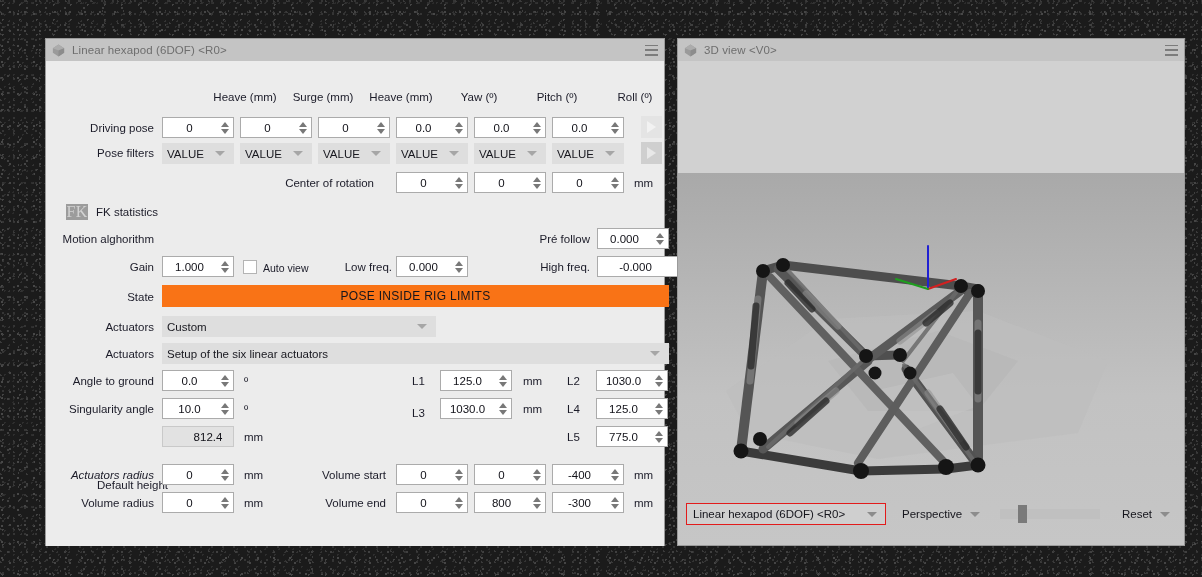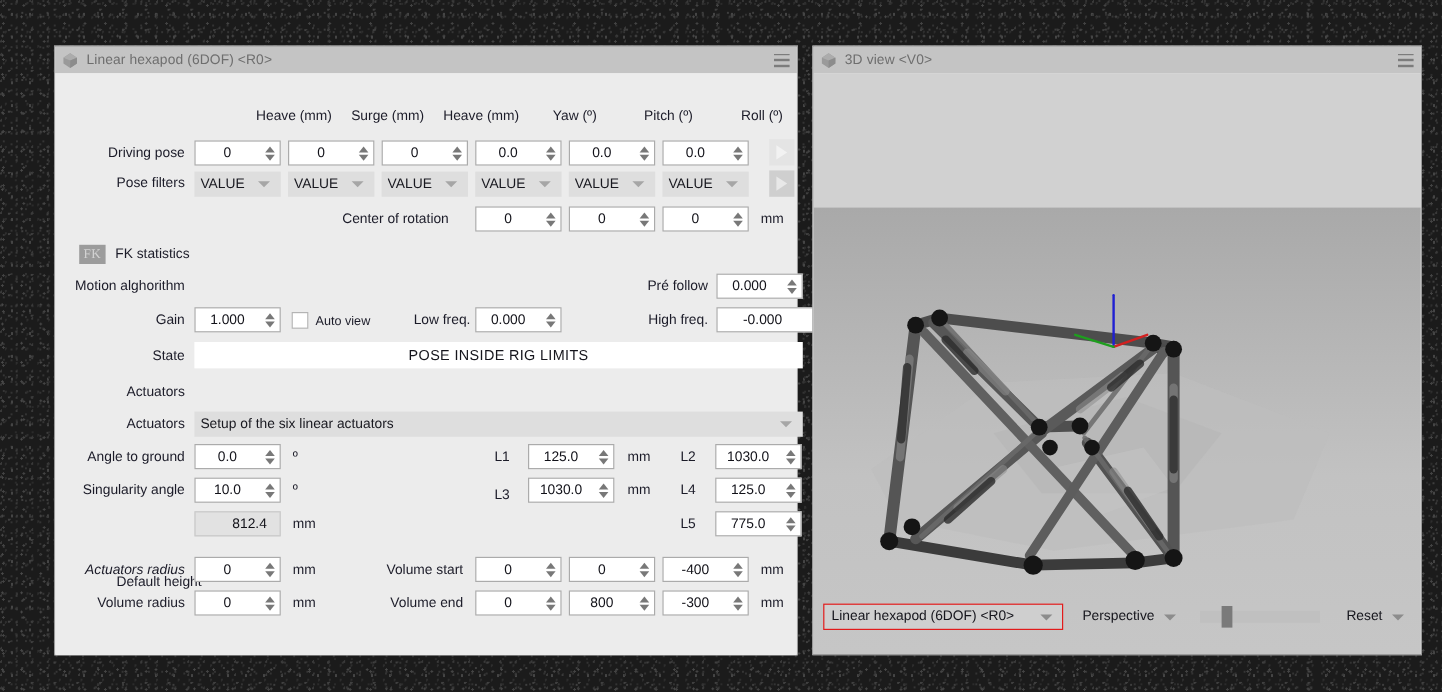--- a/index.html
+++ b/index.html
@@ -158,34 +158,34 @@
     border-left: 5.5px solid transparent;
     border-right: 5.5px solid transparent;
     border-top: 5.5px solid #a6a6a6;
     flex: 0 0 auto;
   }
 
   
   .statebar {
     position: absolute;
     height: 22px;
-    background: #ffffff;
+    background: #f97316;
     display: flex; align-items: center; justify-content: center;
     font-size: 12px;
     color: #15151c;
     letter-spacing: 0.3px;
   }
 
   
   .fkbadge {
     position: absolute;
     width: 22px; height: 16px;
     background: #9c9c9c;
     display: flex; align-items: center; justify-content: center;
-    font-size: 11px;
+    font-size: 16px;
     color: #d2d2d2;
     letter-spacing: 0.3px;
     font-family: Liberation Serif, serif;
   }
 
   
   .cbx {
     position: absolute;
     width: 14px; height: 14px;
     background: #ffffff;
@@ -436,20 +436,24 @@
       <span class="arrows">
           <i class="ar-up"></i>
           <i class="ar-dn"></i>
         </span>
     </div>
 
     <div class="lbl r" style="left:20px; top:230px; width:88px;">State</div>
     <div class="statebar" style="left:116px; top:224px; width:507px;">POSE INSIDE RIG LIMITS</div>
 
     <div class="lbl r" style="left:20px; top:260px; width:88px;">Actuators</div>
+    <div class="combo" style="left:116px; top:255px; width:274px;">
+      <span class="ctext">Custom</span>
+      <span class="carrow"></span>
+    </div>
 
     <div class="lbl r" style="left:20px; top:287px; width:88px;">Actuators</div>
     <div class="combo" style="left:116px; top:282px; width:507px;">
       <span class="ctext">Setup of the six linear actuators</span>
       <span class="carrow"></span>
     </div>
 
     <div class="lbl r" style="left:10px; top:314px; width:98px;">Angle to ground</div>
     <div class="spin" style="left:116px; top:309px; width:72px;">
       <span class="val">0.0</span>

